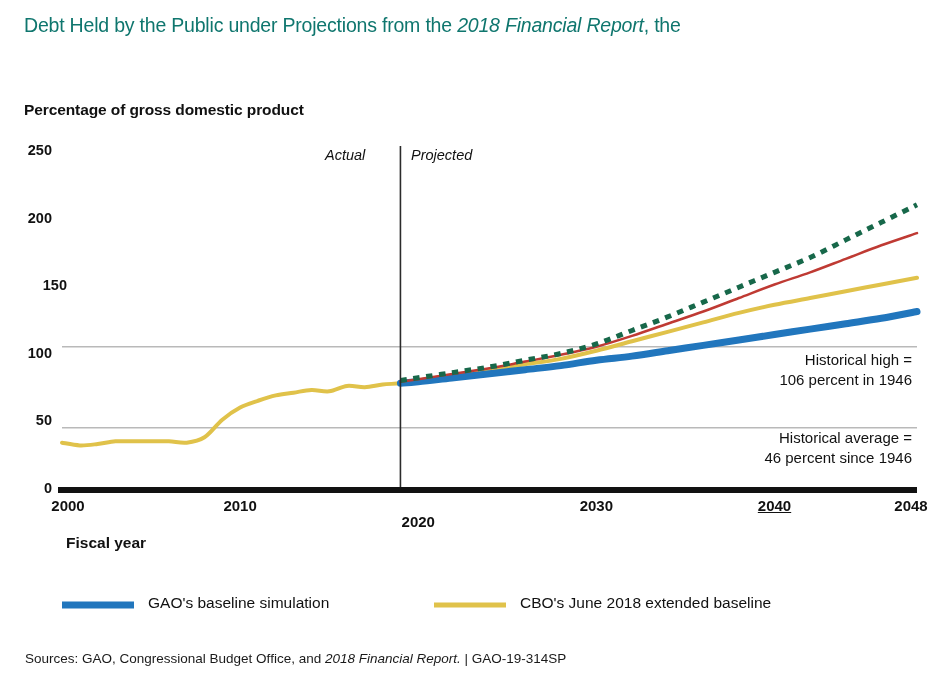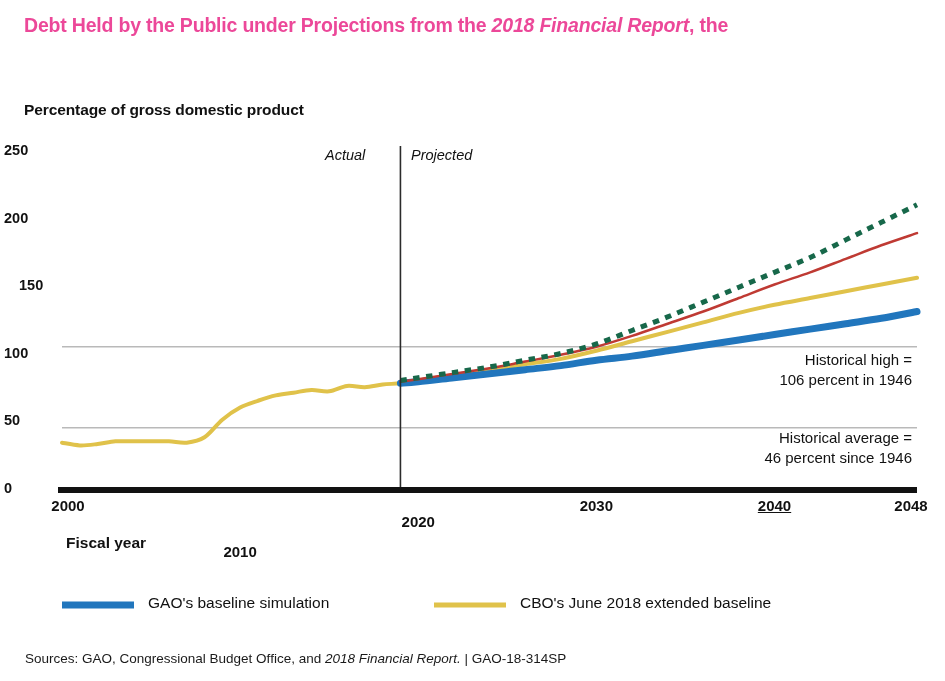--- a/index.html
+++ b/index.html
@@ -16,24 +16,24 @@
     overflow: hidden;
   }
 
   
   #title-block {
     position: absolute;
     left: 24px;
     top: 12px;
     width: 890px;
     font-size: 19.5px;
-    font-weight: bold;
+    font-weight: normal;
     line-height: 1.42;
     letter-spacing: -0.2px;
-    color: #ec4899;
+    color: #0f766e;
   }
   #title-block .it { font-style: italic; }
 
   
   #y-axis-title {
     position: absolute;
     left: 24px;
     top: 101px;
     font-size: 15.5px;
     font-weight: bold;
@@ -48,21 +48,21 @@
     top: 0;
     width: 945px;
     height: 520px;
   }
   #chart-svg { display: block; }
 
   
   .y-tick {
     position: absolute;
     width: 48px;
-    text-align: left;
+    text-align: right;
     font-size: 14.5px;
     font-weight: bold;
     color: #111111;
   }
 
   
   .x-tick {
     position: absolute;
     top: 497px;
     font-size: 15px;
@@ -209,27 +209,27 @@
     <div class="legend-item col2">
       <span class="legend-swatch sw-med">
           <i id="sw1" style="background: rgb(224, 194, 74);"></i>
         </span>
       <span class="legend-label">CBO's June 2018 extended baseline</span>
     </div>
   </div>
 </div>
 
 <div id="source-note">
-  <span>Sources: GAO, Congressional Budget Office, and </span><span class="it">2018 Financial Report.</span><span>  |  GAO-18-314SP</span>
+  <span>Sources: GAO, Congressional Budget Office, and </span><span class="it">2018 Financial Report.</span><span>  |  GAO-19-314SP</span>
 </div>
 
 <div class="y-tick" style="left: 4px; top: 480px;">0</div>
 <div class="y-tick" style="left: 4px; top: 412.4px;">50</div>
 <div class="y-tick" style="left: 4px; top: 344.8px;">100</div>
 <div class="y-tick" style="left: 19px; top: 277.2px;">150</div>
 <div class="y-tick" style="left: 4px; top: 209.6px;">200</div>
 <div class="y-tick" style="left: 4px; top: 142px;">250</div>
 <div class="x-tick" style="left: 68px;">2000</div>
-<div class="x-tick" style="left: 240.125px; margin-top: 46px;">2010</div>
+<div class="x-tick" style="left: 240.125px;">2010</div>
 <div class="x-tick" style="left: 418.25px; margin-top: 16px;">2020</div>
 <div class="x-tick" style="left: 596.375px;">2030</div>
 <div class="x-tick" style="left: 774.5px; text-decoration: underline;">2040</div>
 <div class="x-tick" style="left: 911px;">2048</div>
 
 </body></html>

